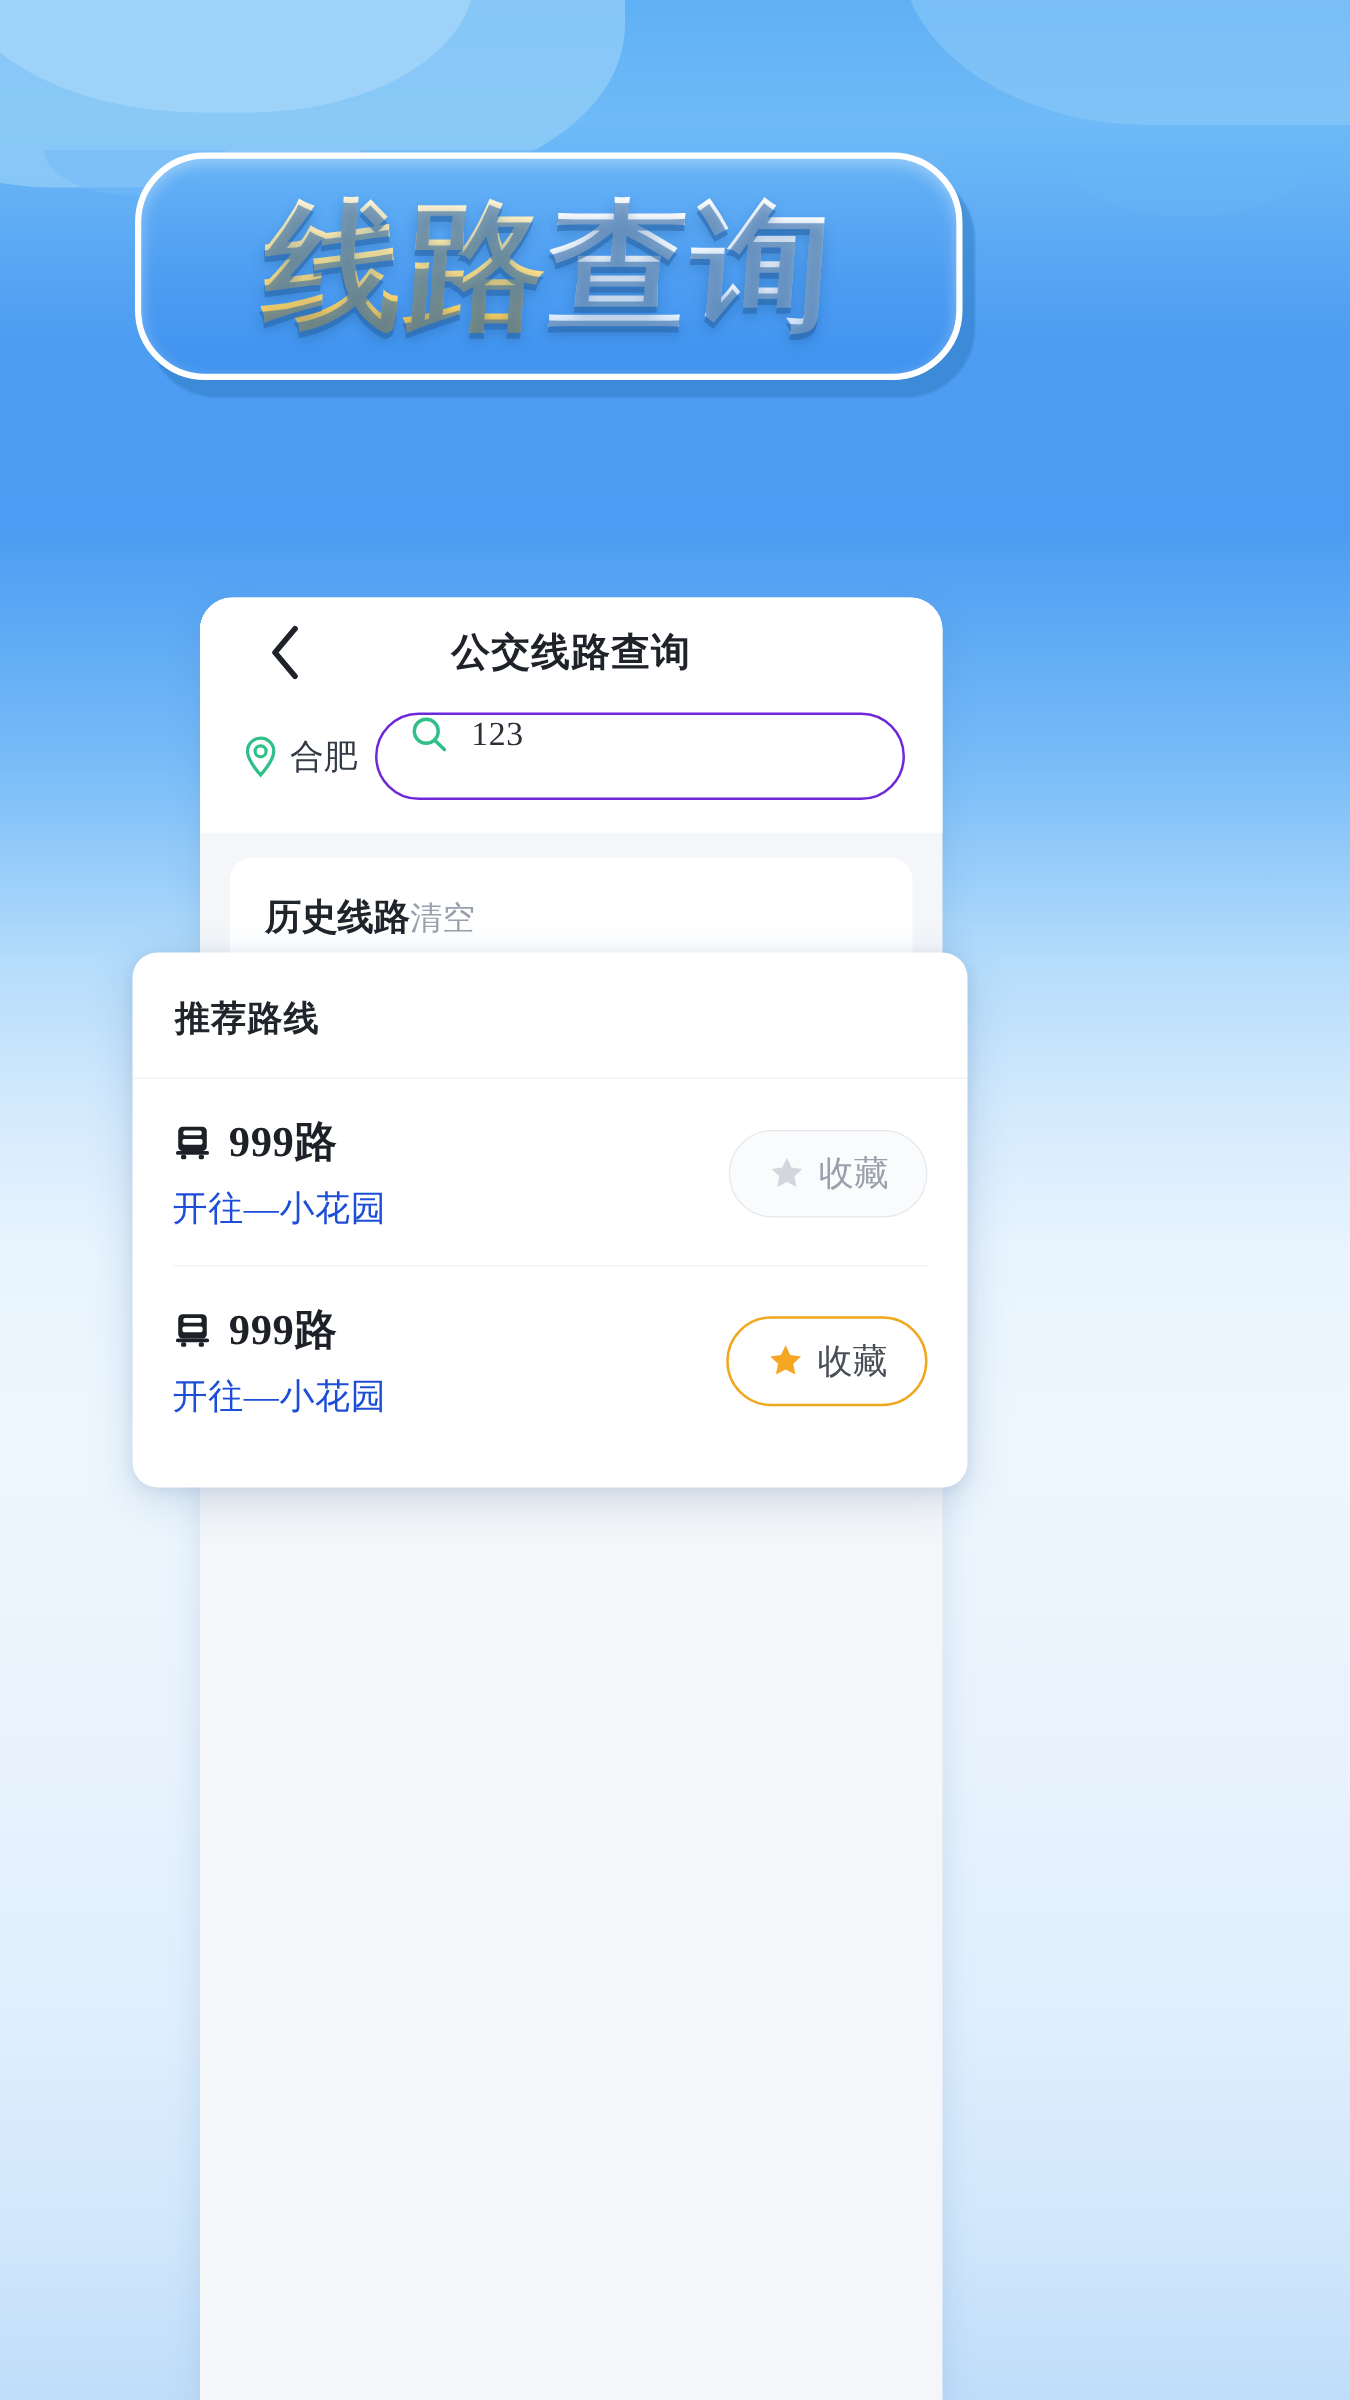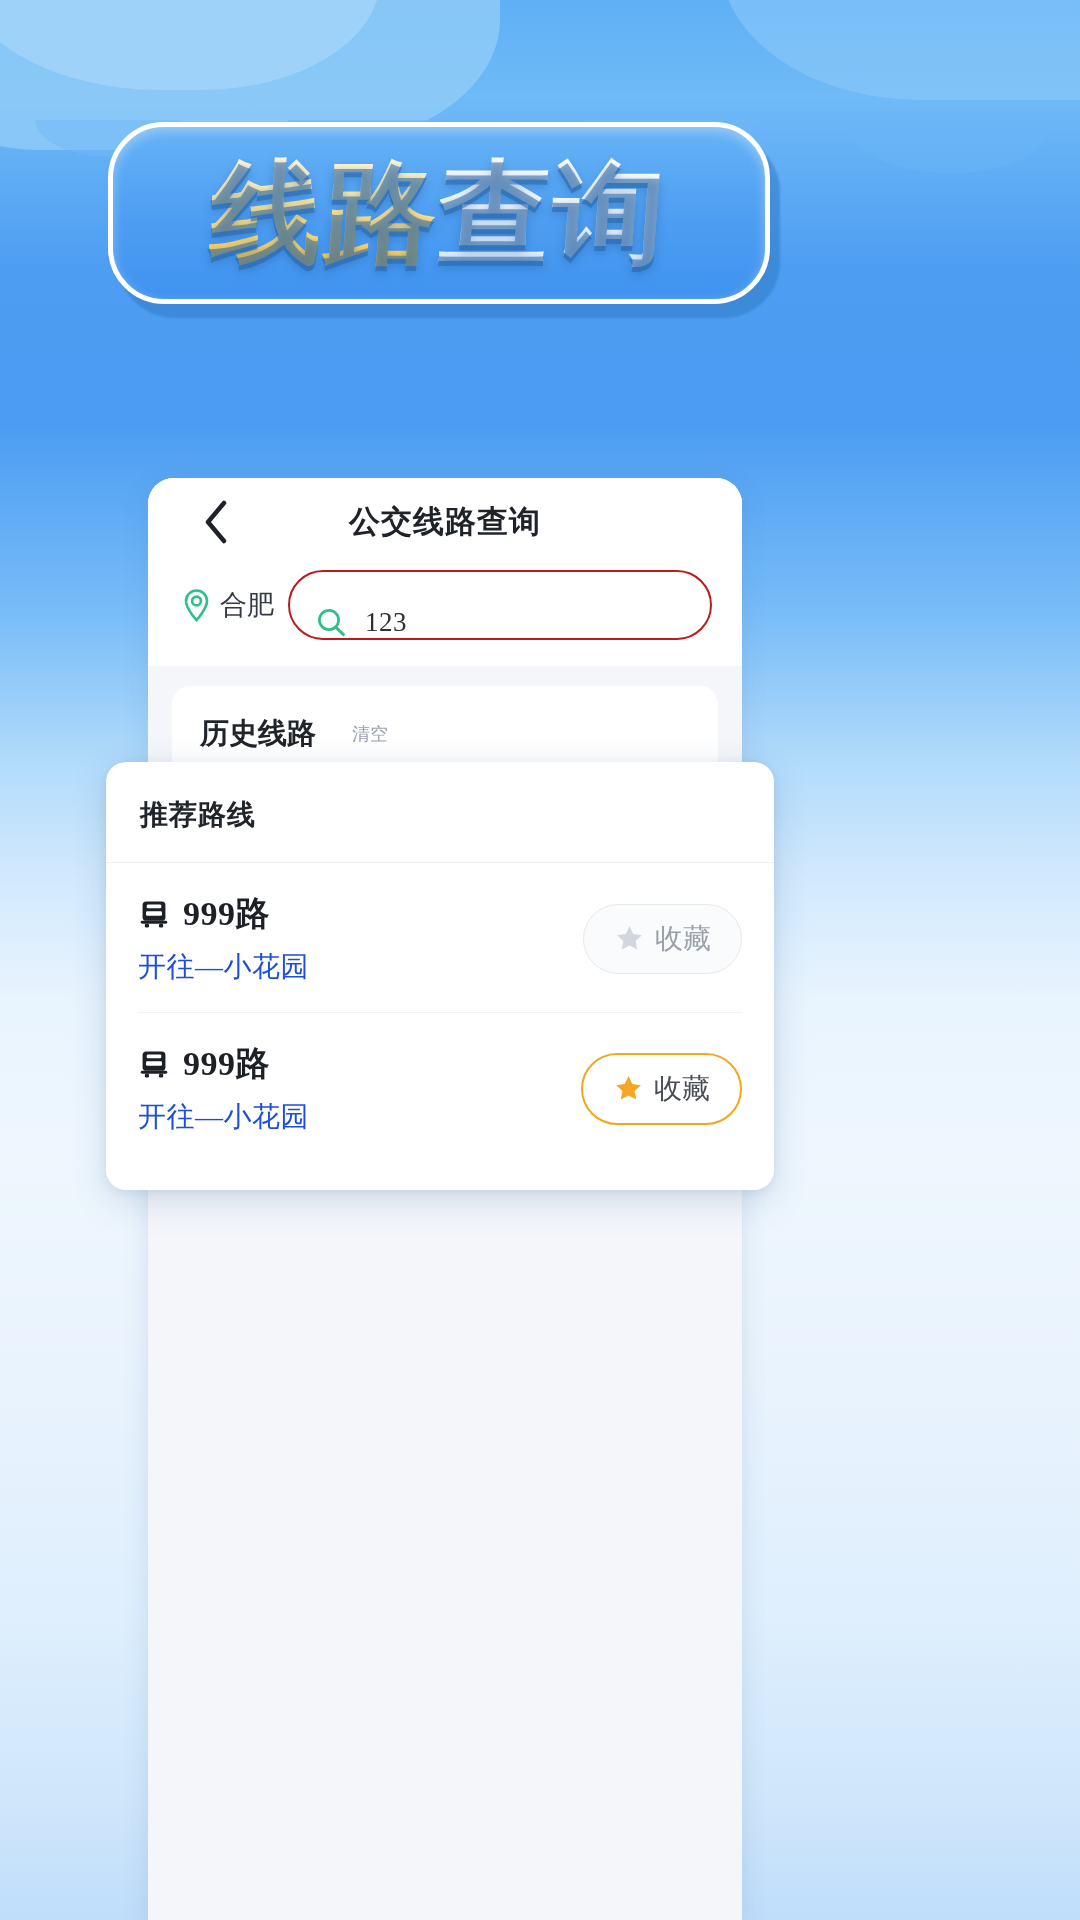--- a/index.html
+++ b/index.html
@@ -99,21 +99,21 @@
     -webkit-text-fill-color:transparent;
   }
   .t-white {
     background:linear-gradient(180deg,#ffffff 10%,#f3f9ff 55%,#dfeeff 95%);
     -webkit-background-clip:text; background-clip:text; color:transparent;
     -webkit-text-fill-color:transparent;
   }
 
   
   .phone-card {
-    position:absolute; left:148px; top:478px;
+    position:absolute; left:160px; top:478px;
     width:594px; height:1442px;
     background:#f4f6f9;
     border-radius:26px 26px 0 0;
     overflow:hidden;
     box-shadow:0 6px 26px rgba(60,110,170,.16);
   }
   .card-white-top {
     background:#ffffff;
     padding-top:0;
   }
@@ -153,44 +153,44 @@
     display:flex; align-items:center; gap:9px;
     flex:none;
   }
   .city-name {
     font-size:27px; color:#333a45; font-weight:500;
     white-space:nowrap;
   }
   .search-box {
     flex:1;
     height:70px;
-    border:2px solid #b91c1c;
+    border:2px solid #6d28d9;
     border-radius:36px;
-    display:flex; align-items:flex-end;
+    display:flex; align-items:flex-start;
     gap:18px;
     padding:0 26px;
     background:#fff;
   }
   .search-val {
     font-size:27px; color:#2c3138; letter-spacing:.5px;
   }
 
   
   .history-card {
     margin:20px 24px 0 24px;
     background:#ffffff;
     border-radius:18px;
     padding:6px 0 18px 0;
   }
   .sec-head {
     display:flex; align-items:center; justify-content:flex-start;
     padding:22px 28px 16px 28px;
   }
   .sec-title { font-size:29px; font-weight:bold; color:#20242b; }
-  .sec-action { font-size:18px; color:#9aa1ad;margin-left:36px; }
+  .sec-action { font-size:26px; color:#9aa1ad; }
   .divider { height:1px; background:#eceef1; margin:0 24px; }
 
   .route-row {
     display:flex; align-items:center; justify-content:space-between;
     padding:22px 26px 20px 26px;
   }
   .route-left { display:flex; flex-direction:column; gap:11px; }
   .route-name-line { display:flex; align-items:center; gap:13px; }
   .route-name { font-size:30px; font-weight:600; color:#1d2127; letter-spacing:.5px; }
   .route-sub { font-size:25px; color:#1d4ed8; letter-spacing:.5px; }

